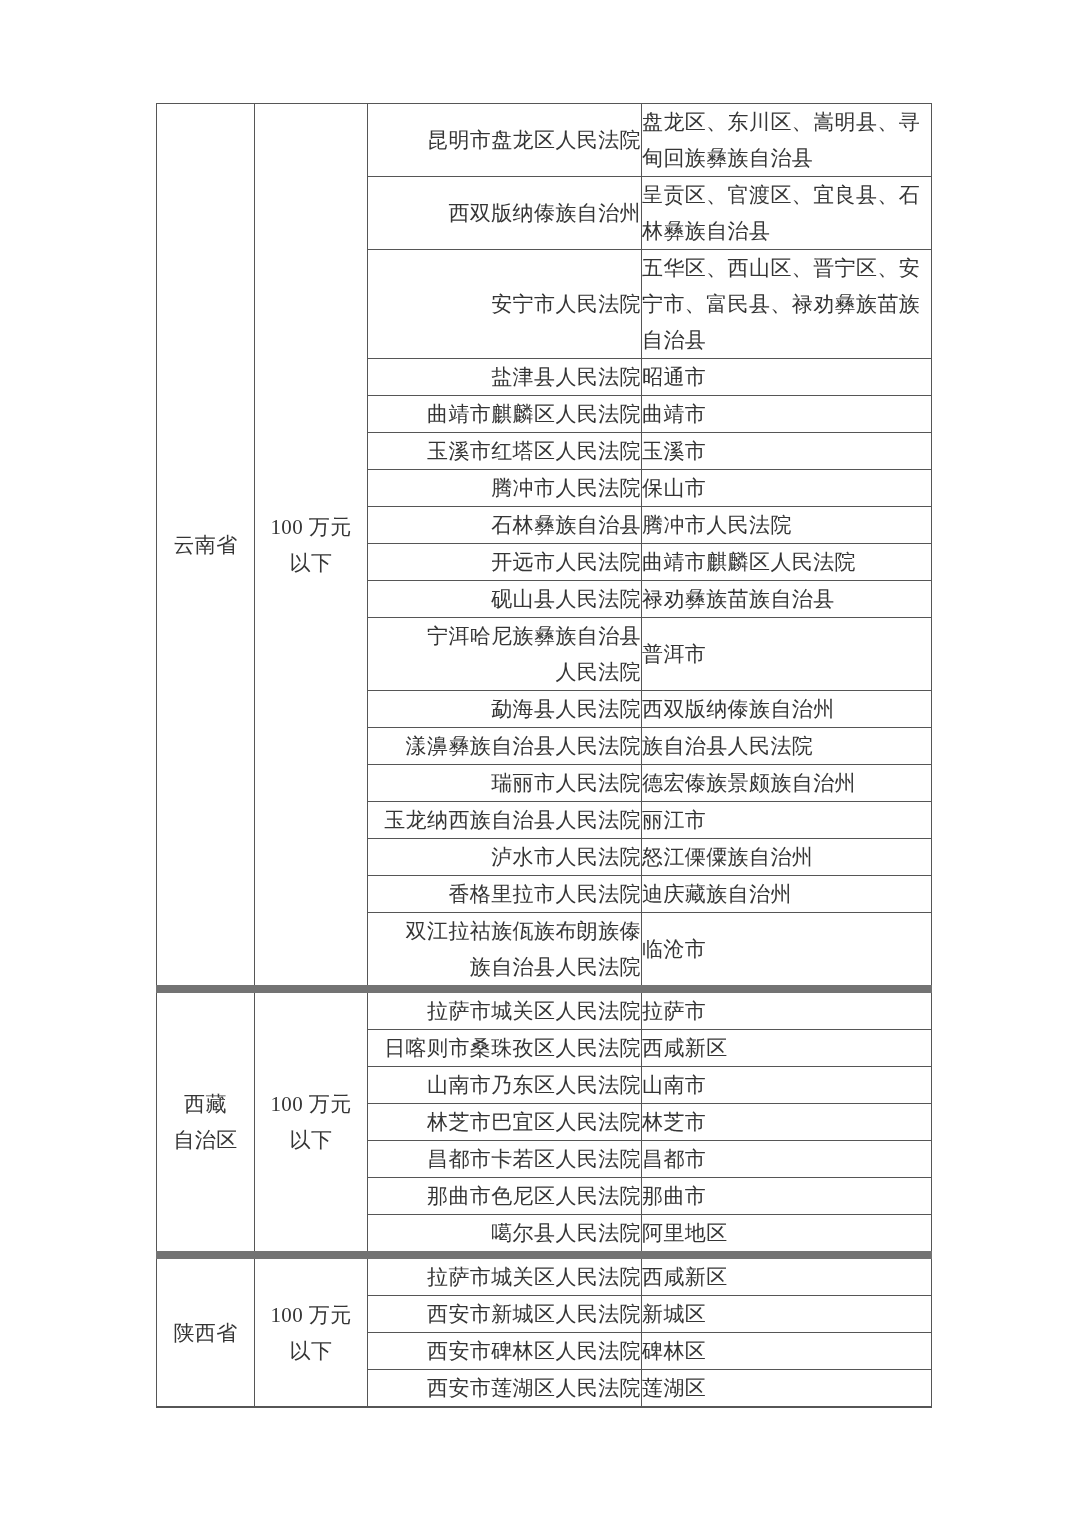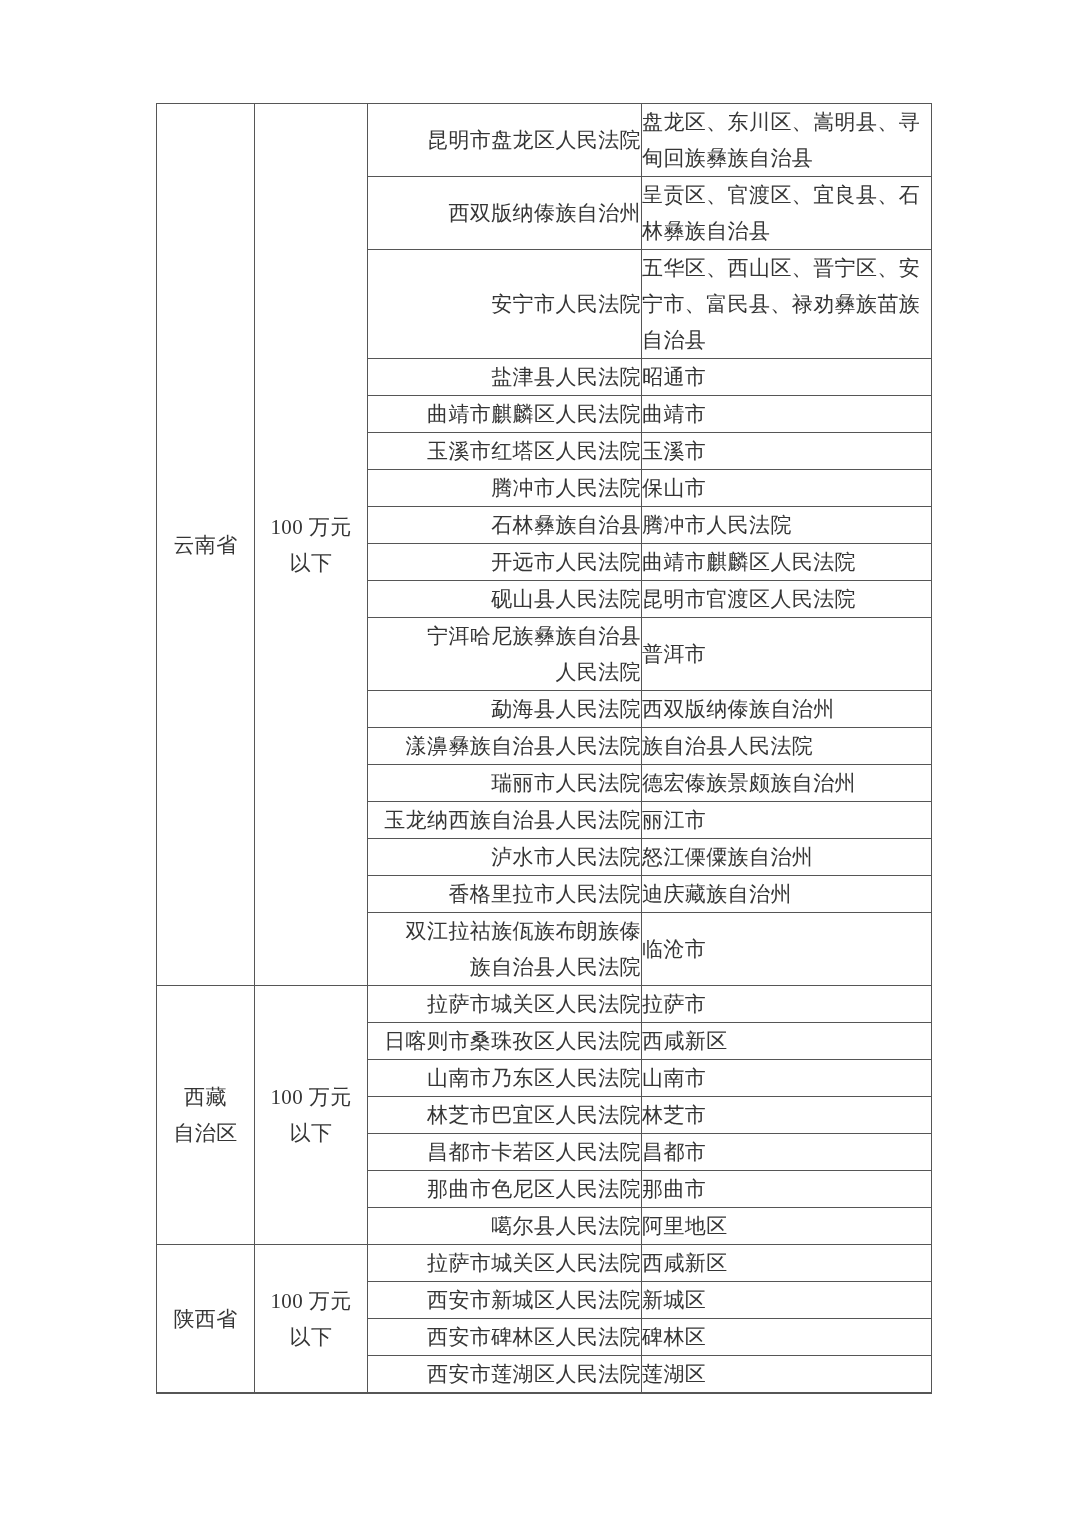--- a/index.html
+++ b/index.html
@@ -38,21 +38,21 @@
   }
   td.court-cell {
     text-align: right;
     padding: 0 6px 0 9px;
     white-space: pre-line;
   }
   td.jurisdiction-cell {
     text-align: left;
     padding: 0 6px 0 12px;
   }
-  tr.section-start td { border-top: 1px solid #737373; }
+  tr.section-start td { border-top: 8px solid #737373; }
 </style>
 </head>
 <body>
 
 <div class="page">
   <table class="court-table">
     <colgroup>
       <col style="width:98px">
       <col style="width:113px">
       <col style="width:274px">
@@ -93,21 +93,21 @@
         <tr>
           <td class="court-cell">石林彝族自治县</td>
           <td class="jurisdiction-cell">腾冲市人民法院</td>
         </tr>
         <tr>
           <td class="court-cell">开远市人民法院</td>
           <td class="jurisdiction-cell">曲靖市麒麟区人民法院</td>
         </tr>
         <tr>
           <td class="court-cell">砚山县人民法院</td>
-          <td class="jurisdiction-cell">昆明市官渡区人民法院</td>
+          <td class="jurisdiction-cell">禄劝彝族苗族自治县</td>
         </tr>
         <tr>
           <td class="court-cell">宁洱哈尼族彝族自治县
 人民法院</td>
           <td class="jurisdiction-cell">普洱市</td>
         </tr>
         <tr>
           <td class="court-cell">勐海县人民法院</td>
           <td class="jurisdiction-cell">西双版纳傣族自治州</td>
         </tr>

